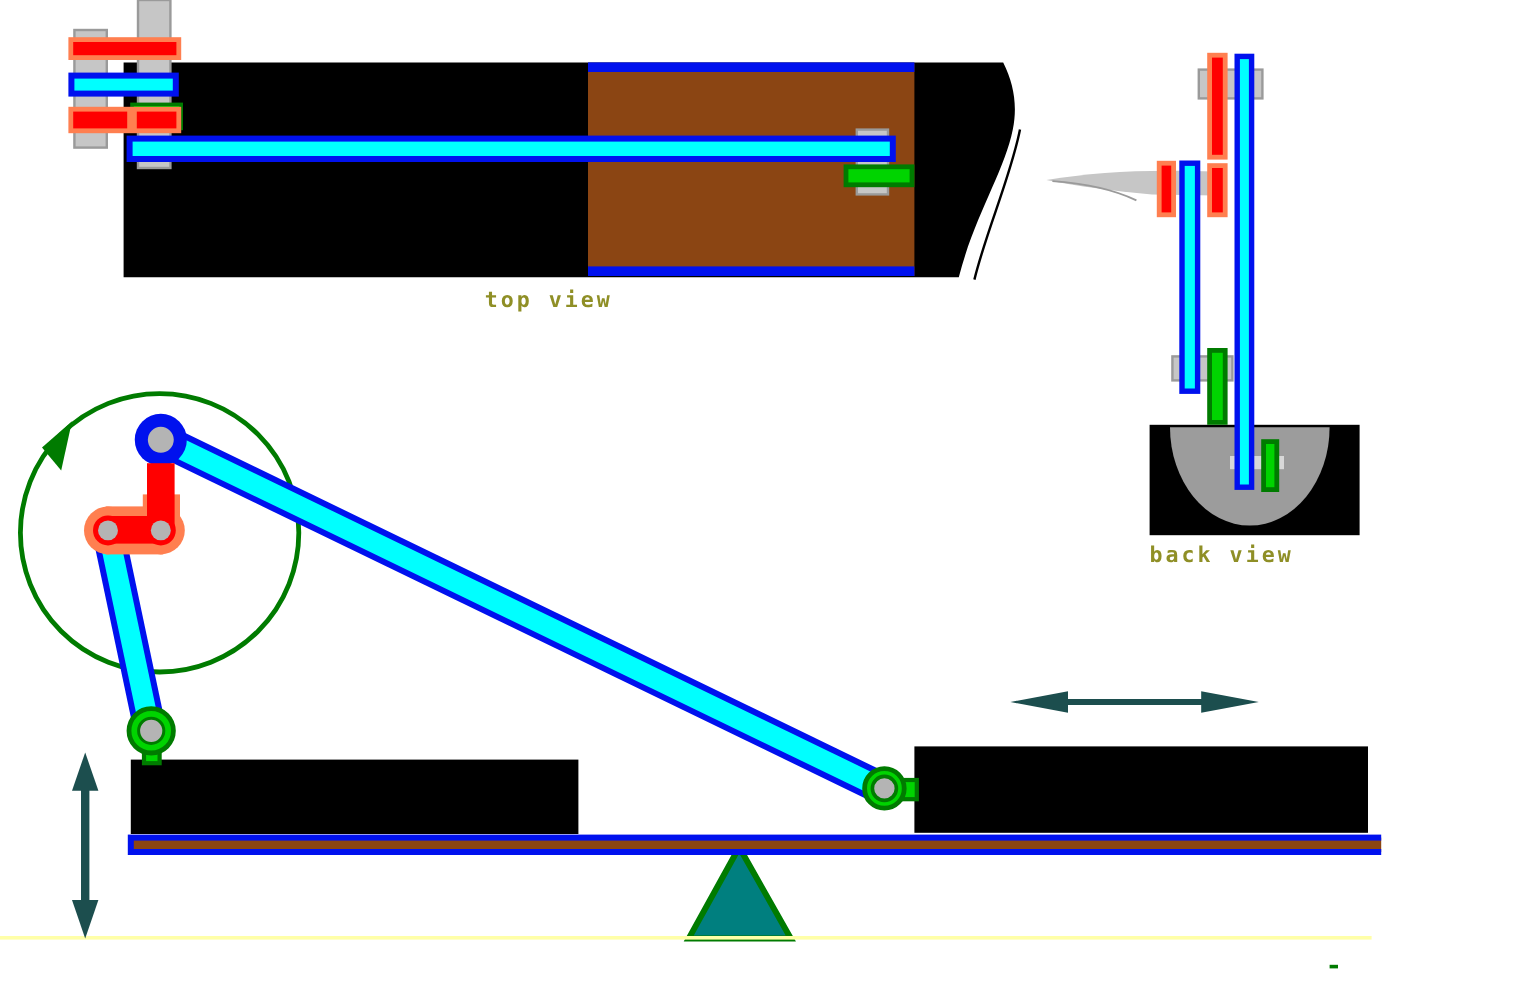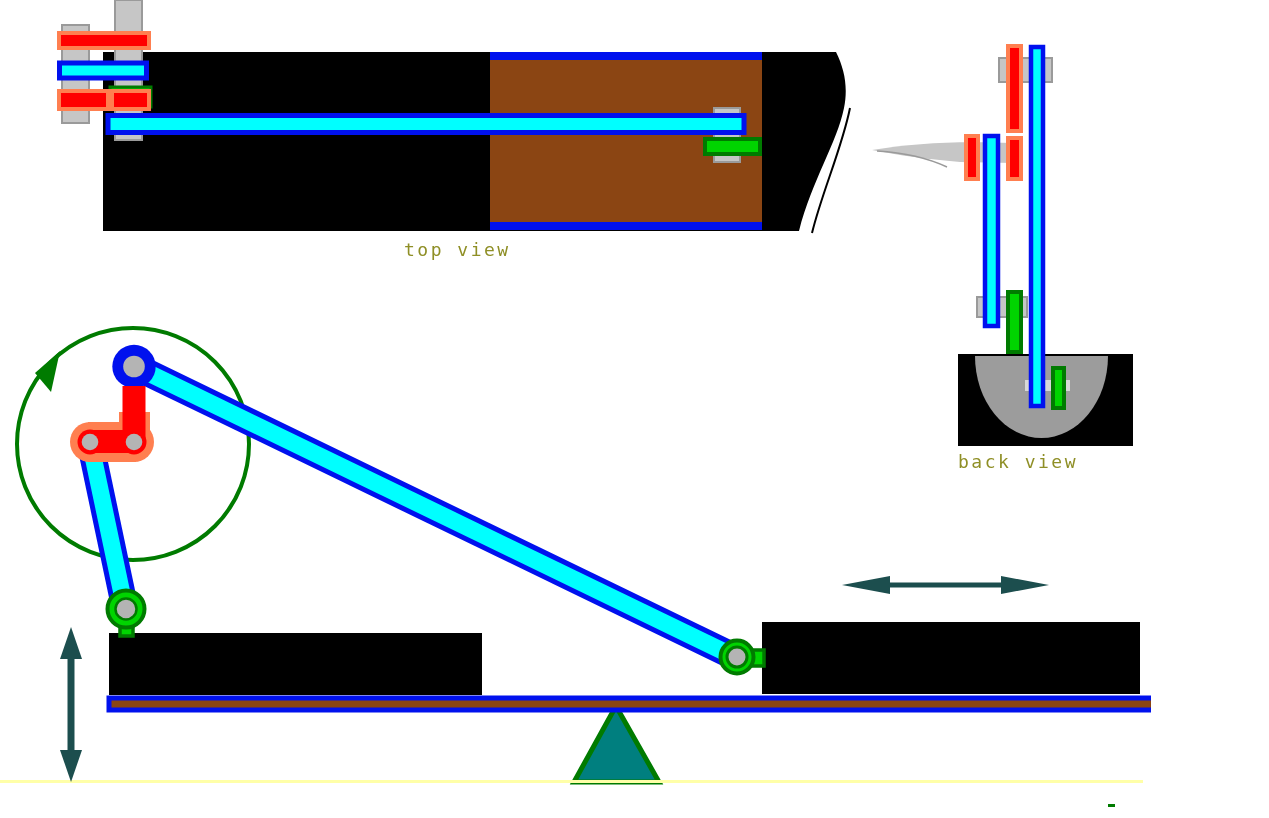--- a/index.html
+++ b/index.html
@@ -4,21 +4,21 @@
 <style>
   :root{
     --cyan:#00ffff; --blue:#0011ee; --red:#ff0000; --coral:#ff7f50;
     --green-bright:#00d400; --green-dark:#007b00; --teal:#007f7f;
     --arrow-teal:#1c4e4e; --brown:#8b4513; --black:#000000;
     --gray:#c6c6c6; --gray-border:#9a9a9a; --gray-dark:#9c9c9c;
     --gray-pin:#b4b4b4; --gray-light:#d8d8d8; --olive:#8f8f26;
     --pale-yellow:#ffffa8; --bg:#ffffff;
   }
   html,body{margin:0;padding:0;background:var(--bg);}
-  .canvas{position:relative;width:1151px;height:818px;background:var(--bg);overflow:hidden;}
+  .canvas{position:relative;width:1151px;height:818px;background:var(--bg);overflow:hidden;font-weight:bold;}
   svg{display:block;}
   .f-cyan{fill:var(--cyan)} .f-blue{fill:var(--blue)} .f-red{fill:var(--red)}
   .f-coral{fill:var(--coral)} .f-gb{fill:var(--green-bright)} .f-gd{fill:var(--green-dark)}
   .f-teal{fill:var(--teal)} .f-brown{fill:var(--brown)} .f-black{fill:var(--black)}
   .f-gray{fill:var(--gray)} .f-grayd{fill:var(--gray-dark)} .f-pin{fill:var(--gray-pin)}
   .f-grayl{fill:var(--gray-light)} .f-pale{fill:var(--pale-yellow)} .f-arrow{fill:var(--arrow-teal)}
   .f-none{fill:none}
   .s-blue{stroke:var(--blue)} .s-coral{stroke:var(--coral)} .s-gd{stroke:var(--green-dark)}
   .s-grayb{stroke:var(--gray-border)} .s-black{stroke:var(--black)}
   .s-arrow{stroke:var(--arrow-teal)} .s-cyan{stroke:var(--cyan)}

